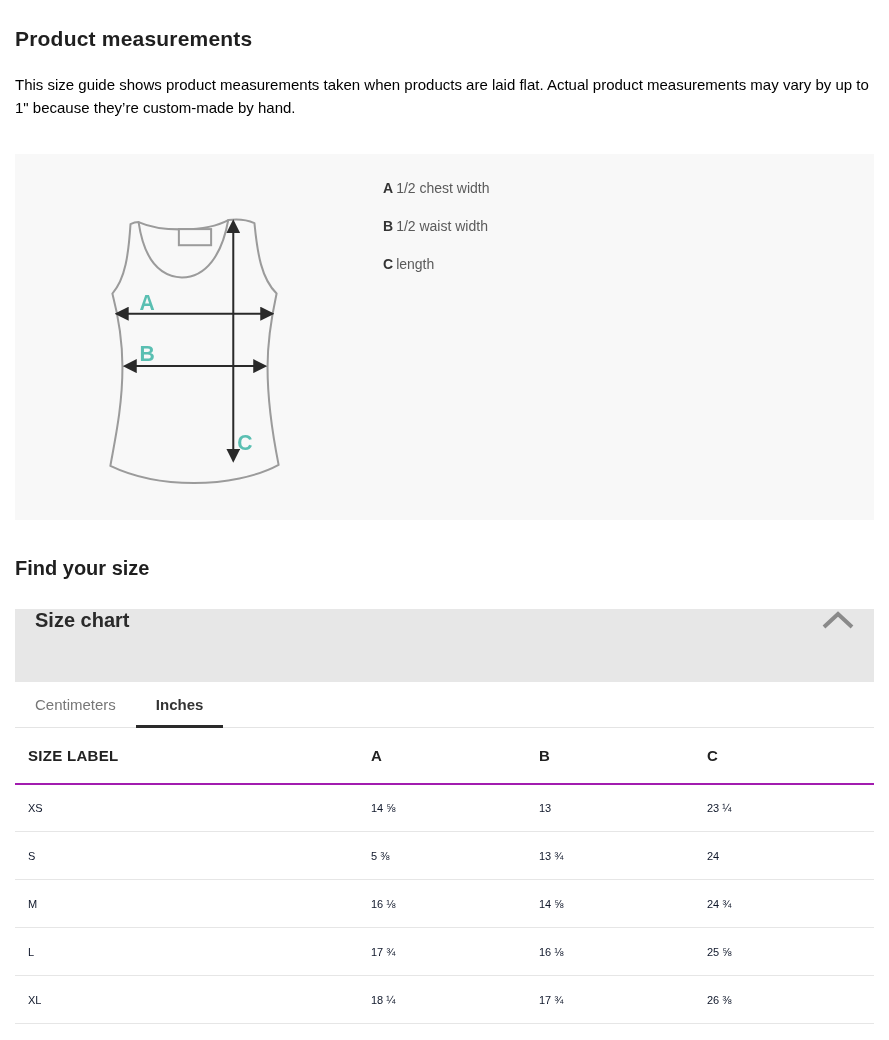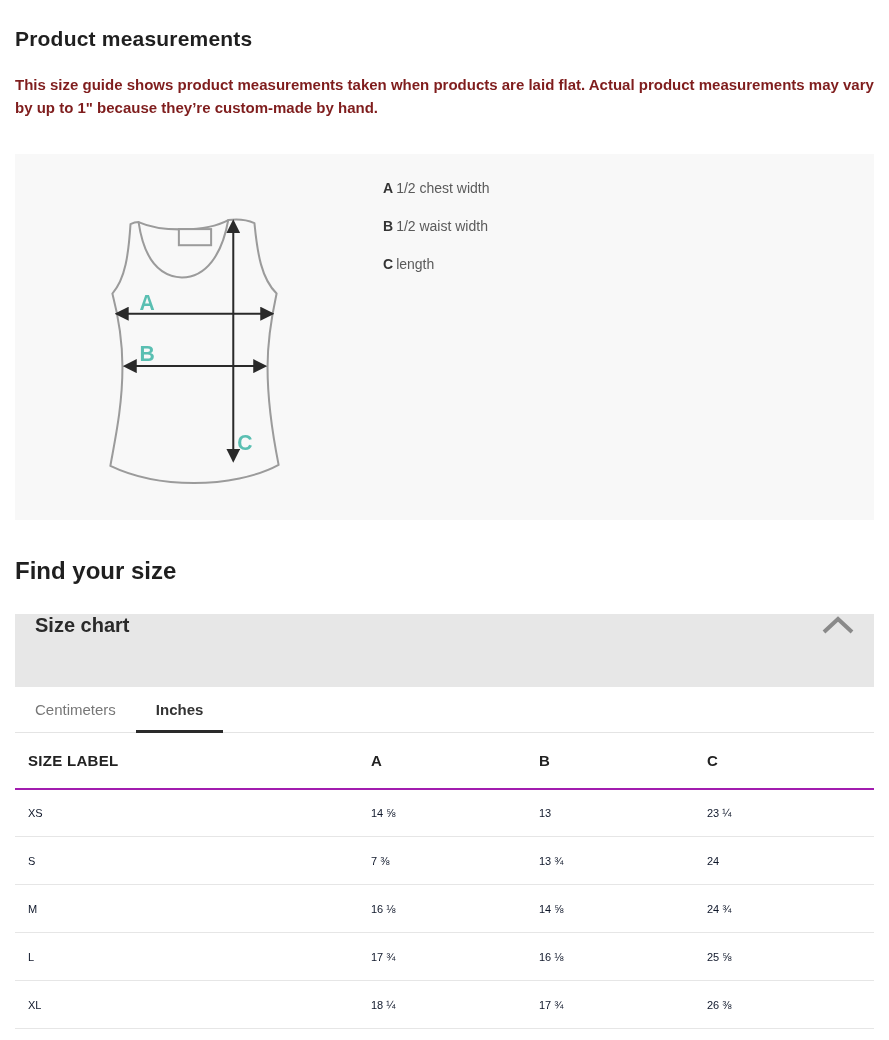--- a/index.html
+++ b/index.html
@@ -11,23 +11,22 @@
   }
   .page { width: 889px; margin-top: 27px; }
 
   h1.page-title {
     margin: 27px 15px 0;
     font-size: 21px; font-weight: 700; color: #1f1f1f;
     letter-spacing: .2px;
   }
   p.description {
     margin: 22px 15px 0;
-    font-size: 15px; line-height: 1.55; color: #7f1d1d;
+    font-size: 15px; line-height: 1.55; color: #000000;
     max-width: 860px;
-    font-weight: bold;
   }
 
   .diagram-panel {
     position: relative;
     margin: 34px 15px 0;
     height: 366px;
     background: #f8f8f8;
   }
   .tank-svg {
     position: absolute; left: 90px; top: 62px;
@@ -35,21 +34,21 @@
     overflow: visible;
   }
   .legend {
     position: absolute; left: 368px; top: 26px;
   }
   .legend-item { font-size: 14px; color: #5a5a5a; margin-bottom: 22px; }
   .legend-key  { font-weight: 700; color: #333; margin-right: 3px; }
 
   h2.find-size {
     margin: 37px 15px 0;
-    font-size: 24px; font-weight: 700; color: #1f1f1f;
+    font-size: 20px; font-weight: 700; color: #1f1f1f;
   }
 
   .size-chart-bar {
     margin: 29px 15px 0;
     height: 73px;
     background: #e7e7e7;
     display: flex; align-items: flex-start; justify-content: space-between;
     padding: 0 18px 0 20px;
     cursor: pointer;
   }
@@ -196,21 +195,21 @@
     </thead>
     <tbody>
       <tr>
         <td>XS</td>
         <td>14 ⅝</td>
         <td>13</td>
         <td>23 ¼</td>
       </tr>
       <tr>
         <td>S</td>
-        <td>7 ⅜</td>
+        <td>5 ⅜</td>
         <td>13 ¾</td>
         <td>24</td>
       </tr>
       <tr>
         <td>M</td>
         <td>16 ⅛</td>
         <td>14 ⅝</td>
         <td>24 ¾</td>
       </tr>
       <tr>

